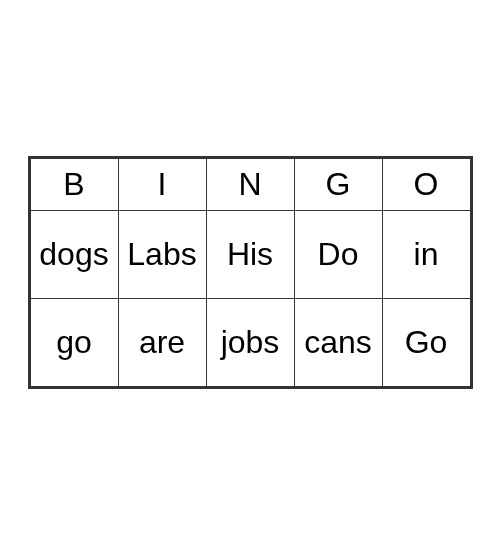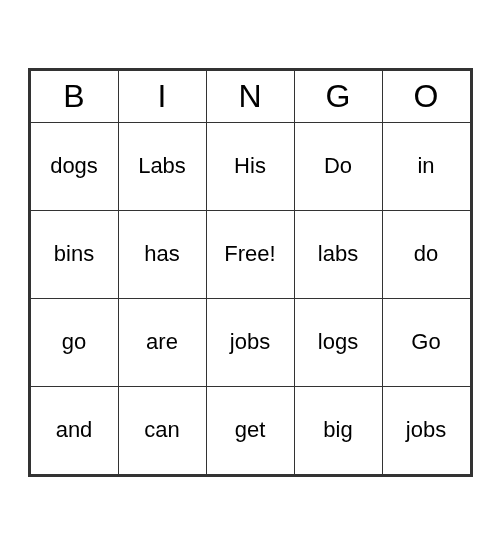--- a/index.html
+++ b/index.html
@@ -27,21 +27,21 @@
       border-collapse: collapse;
     }
 
     .bingo-table td,
     .bingo-table th {
       border: 1px solid #333;
       width: 88px;
       height: 88px;
       text-align: center;
       vertical-align: middle;
-      font-size: 22px;
+      font-size: 32px;
     }
 
     .bingo-table th {
       height: 52px;
       font-size: 32px;
       font-weight: normal;
       border: 1px solid #333;
     }
   </style>
 </head>
@@ -60,35 +60,21 @@
     </thead>
     <tbody>
         <tr>
           <td>dogs</td>
           <td>Labs</td>
           <td>His</td>
           <td>Do</td>
           <td>in</td>
         </tr>
         <tr>
-          <td>bins</td>
-          <td>has</td>
-          <td>Free!</td>
-          <td>labs</td>
-          <td>do</td>
-        </tr>
-        <tr>
           <td>go</td>
           <td>are</td>
           <td>jobs</td>
-          <td>logs</td>
+          <td>cans</td>
           <td>Go</td>
-        </tr>
-        <tr>
-          <td>and</td>
-          <td>can</td>
-          <td>get</td>
-          <td>big</td>
-          <td>jobs</td>
         </tr>
       </tbody>
   </table>
 </div>
 
 </body></html>

